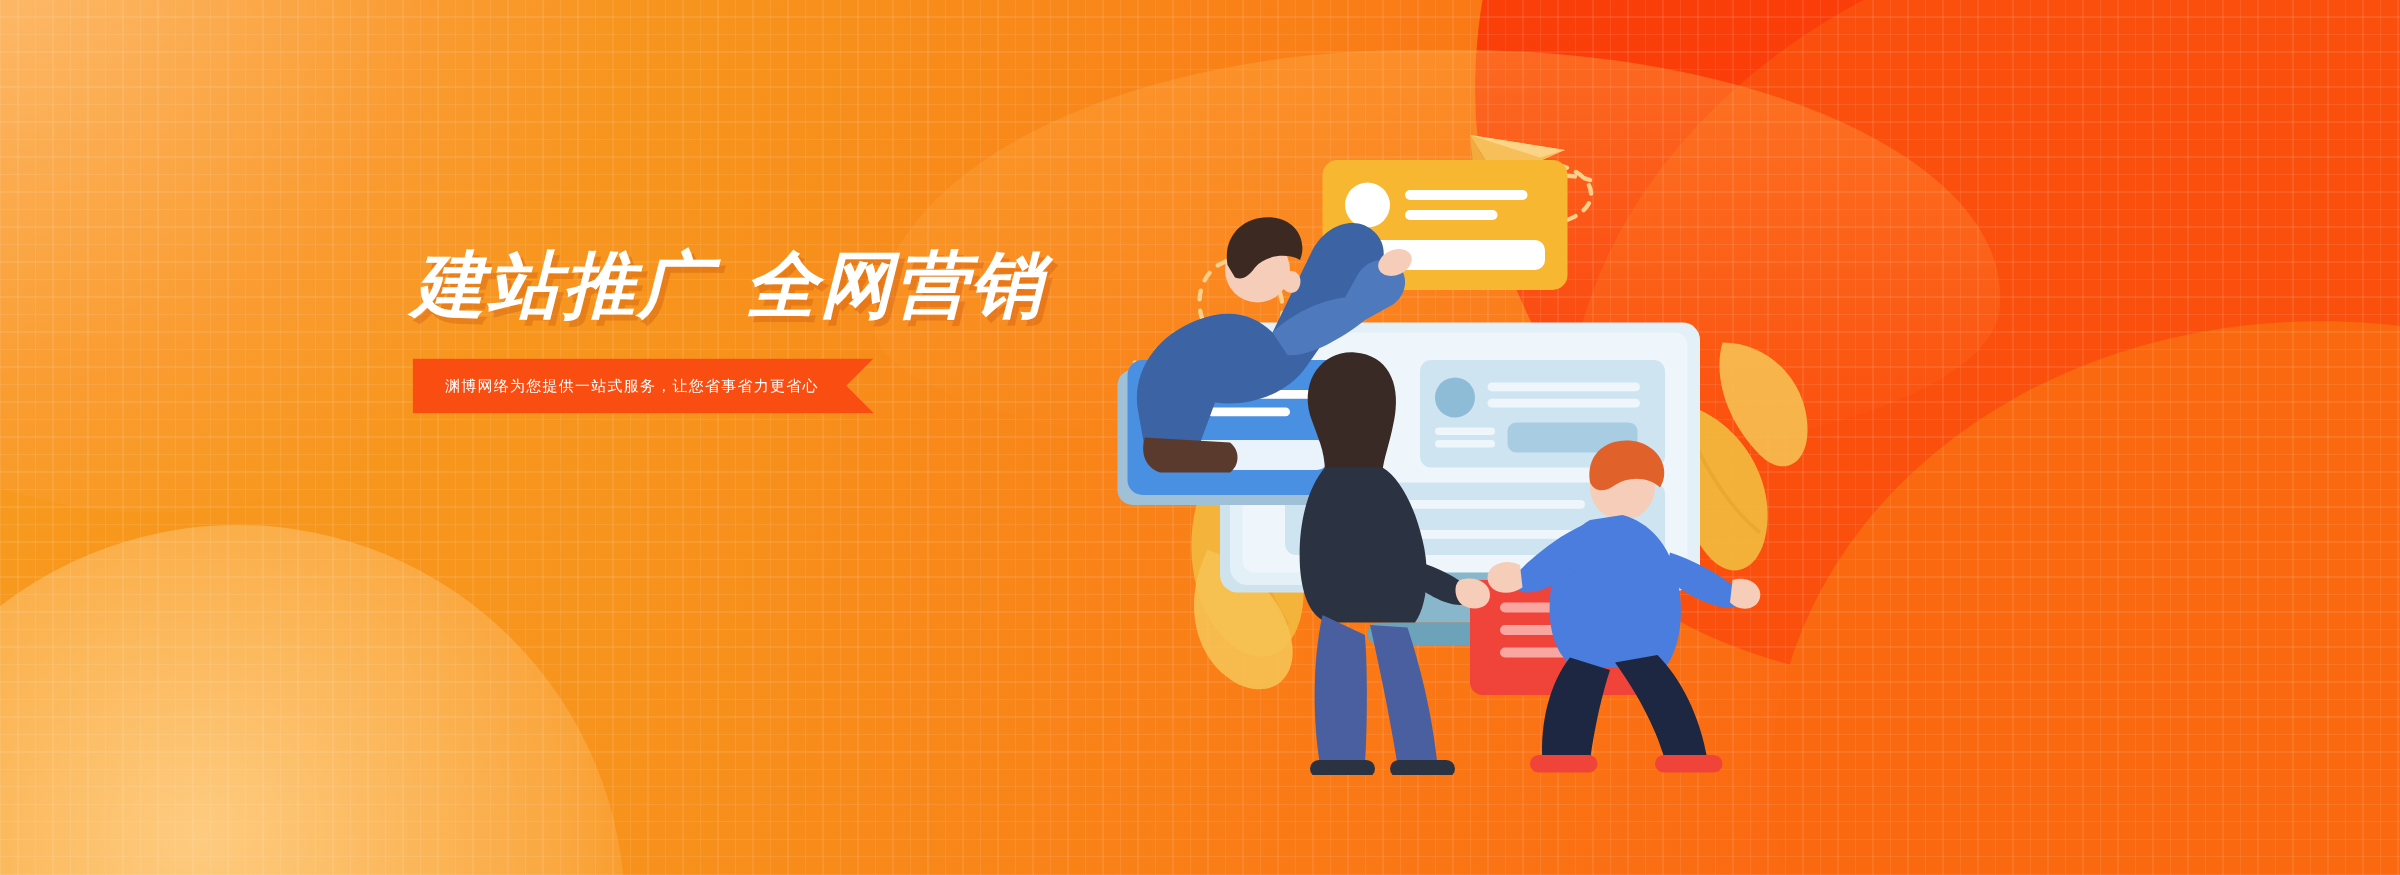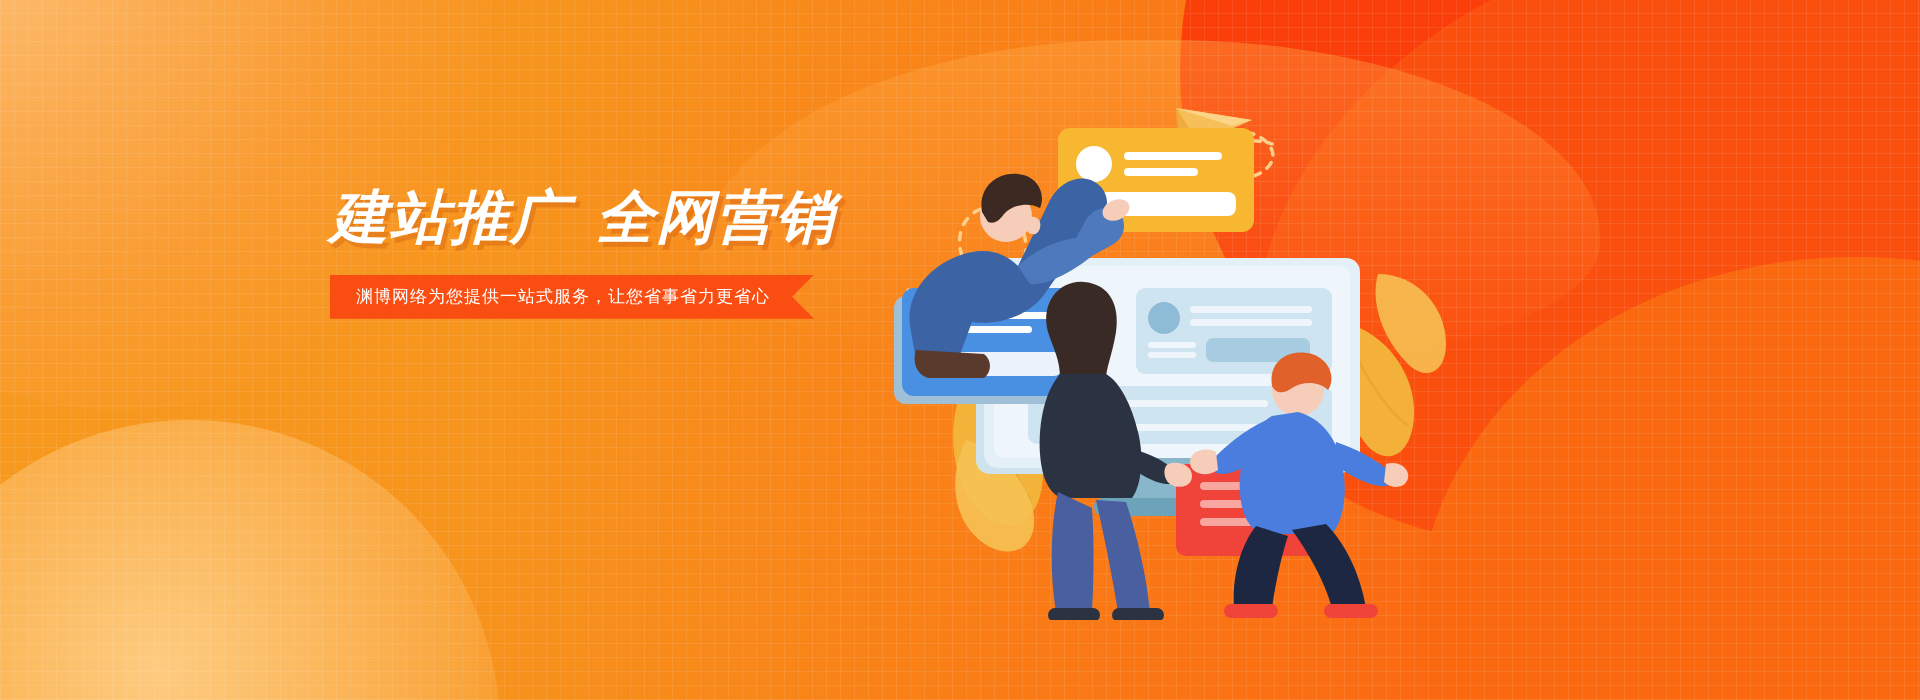--- a/index.html
+++ b/index.html
@@ -63,21 +63,21 @@
   .grid-overlay{
     position:absolute; inset:0;
     background-image:
       repeating-linear-gradient(0deg, rgba(255,255,255,.085) 0 1px, rgba(255,255,255,0) 1px 14px),
       repeating-linear-gradient(90deg, rgba(255,255,255,.085) 0 1px, rgba(255,255,255,0) 1px 14px);
   }
 
   
   .copy{
     position:absolute;
-    left:330px; top:186px;
+    left:330px; top:198px;
     width:760px;
   }
   .headline{
     font-size:58px;
     line-height:1.08;
     font-weight:bold;
     font-style:italic;
     color:#ffffff;
     letter-spacing:2px;
     text-shadow:4px 5px 0 rgba(190,70,10,.28);
@@ -85,21 +85,21 @@
   }
   .headline .gap{display:inline-block;width:26px;}
 
   .ribbon{
     position:relative;
     margin-top:26px;
     display:inline-block;
     height:44px;
     background:#fa4d12;
     color:#ffffff;
-    font-size:17px;
+    font-size:12px;
     line-height:44px;
     padding:0 44px 0 26px;
     letter-spacing:1px;
     clip-path:polygon(0 0, 100% 0, calc(100% - 22px) 50%, 100% 100%, 0 100%);
   }
 
   
   .illus{position:absolute; left:880px; top:60px; width:620px; height:560px;}
   .illus svg{display:block;}
 </style>

